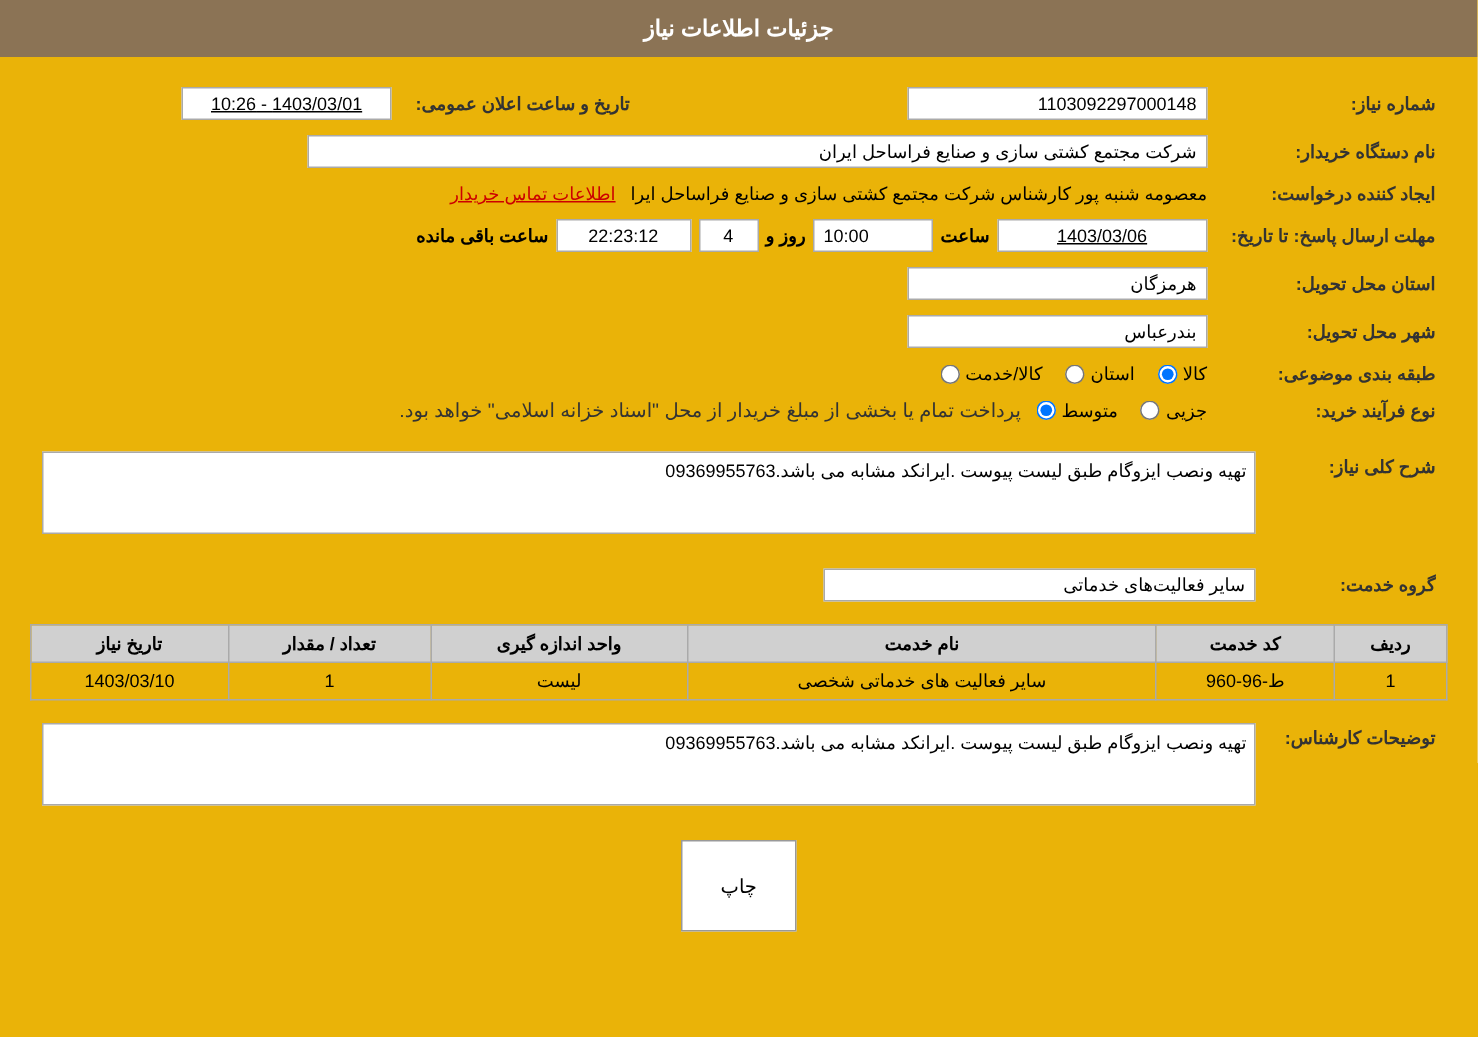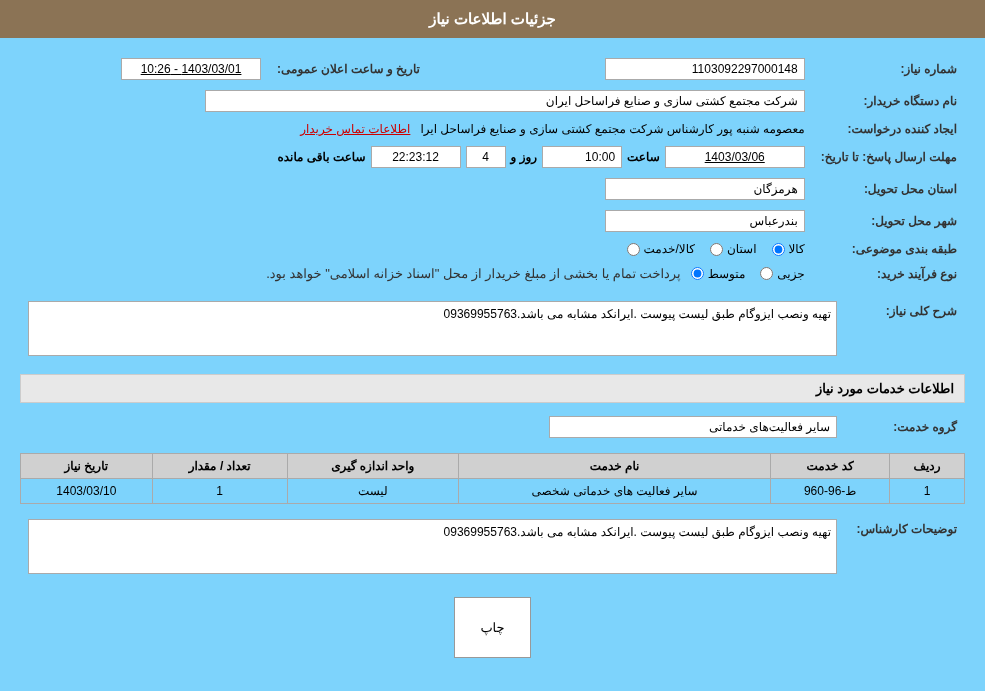--- a/index.html
+++ b/index.html
@@ -9,21 +9,21 @@
     }
     body {
       font-family: Tahoma, Arial, sans-serif;
       font-size: 13px;
       background: #f0f0f0;
       direction: rtl;
     }
     .page-container {
       width: 985px;
       min-height: 691px;
-      background: #7dd3fc;
+      background: #eab308;
       margin: 0 auto;
     }
     .header-bar {
       background: #8B7355;
       color: #fff;
       text-align: center;
       padding: 10px 15px;
       font-size: 15px;
       font-weight: bold;
     }
@@ -196,21 +196,21 @@
           <span class="link-red">اطلاعات تماس خریدار</span>
         </td>
       </tr>
 
       <tr>
         <td class="label-cell">مهلت ارسال پاسخ: تا تاریخ:</td>
         <td class="value-cell" colspan="4">
           <div class="time-row">
             <span class="input-box input-date" style="display:inline-block;">1403/03/06</span>
             <span class="time-label">ساعت</span>
-            <span class="input-box" style="display:inline-block; width:80px; text-align:right;">10:00</span>
+            <span class="input-box" style="display:inline-block; width:80px; text-align:left;">10:00</span>
             <span class="time-label">روز و</span>
             <span class="input-box" style="display:inline-block; width:40px; text-align:center;">4</span>
             <span class="input-box" style="display:inline-block; width:90px; text-align:center;">22:23:12</span>
             <span class="time-label">ساعت باقی مانده</span>
           </div>
         </td>
       </tr>
 
       <tr>
         <td class="label-cell">استان محل تحویل:</td>
@@ -271,21 +271,20 @@
       <tbody>
           <tr>
         <td class="label-cell" style="vertical-align:top; padding-top:8px;">شرح کلی نیاز:</td>
         <td>
           <textarea class="textarea-box" readonly="" style="">تهیه ونصب ایزوگام طبق لیست پیوست .ایرانکد مشابه می باشد.09369955763</textarea>
         </td>
       </tr>
     </tbody>
       </table>
 
-    <div class="section-title">اطلاعات خدمات مورد نیاز</div>
 
     <table class="info-table">
       <tbody>
           <tr>
         <td class="label-cell">گروه خدمت:</td>
         <td>
           <span class="input-box" style="display:inline-block; width:288px;">سایر فعالیت‌های خدماتی</span>
         </td>
       </tr>
     </tbody>

